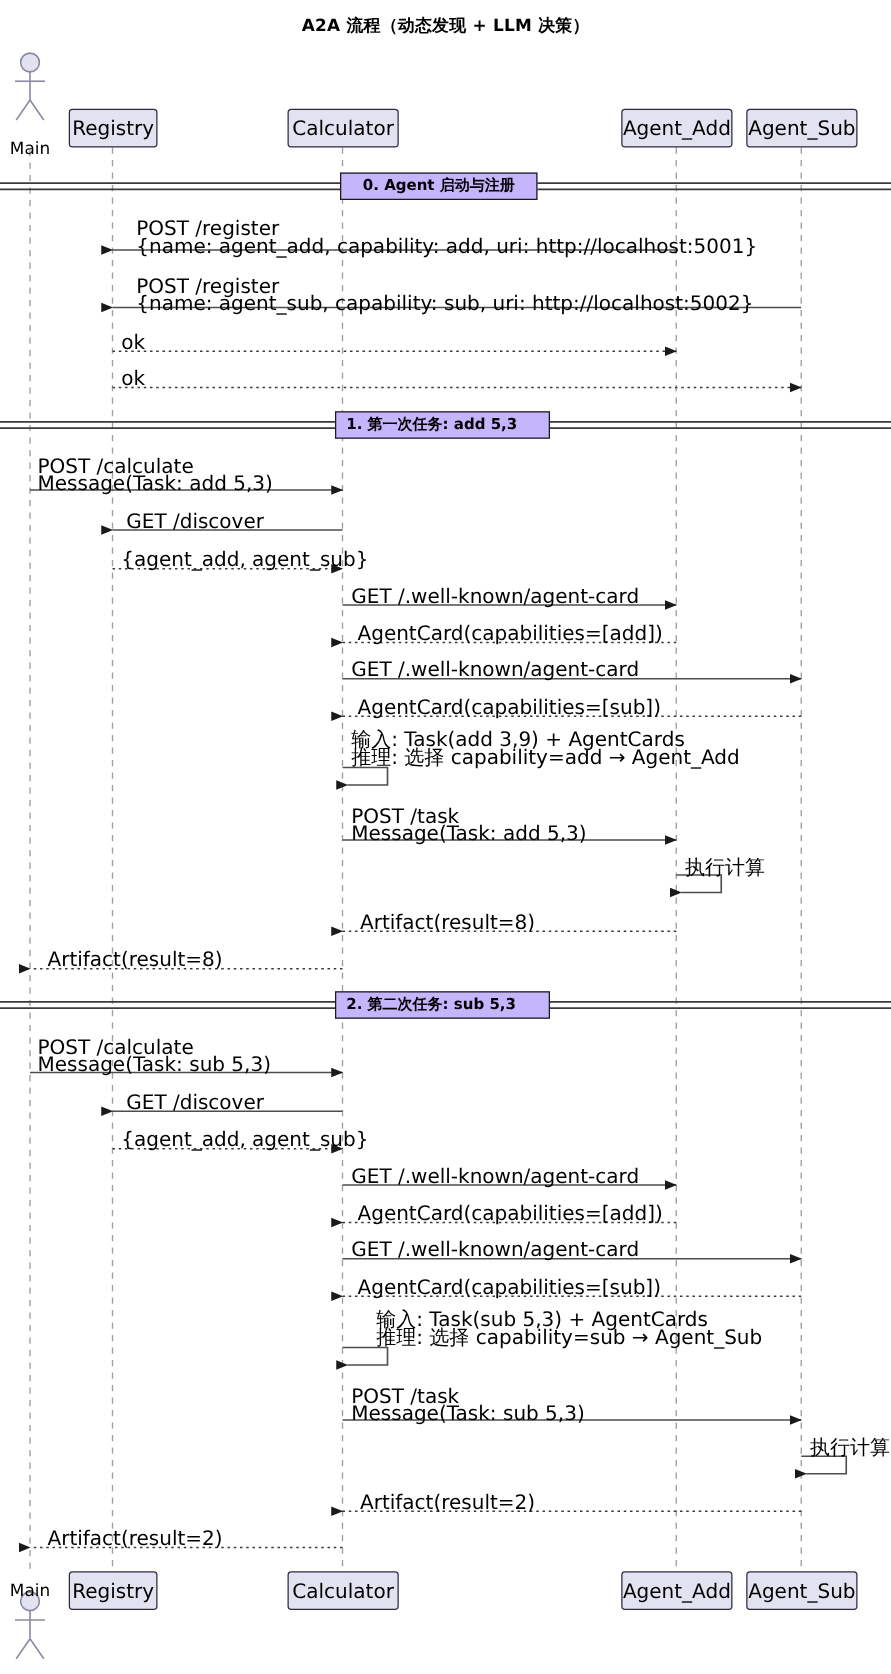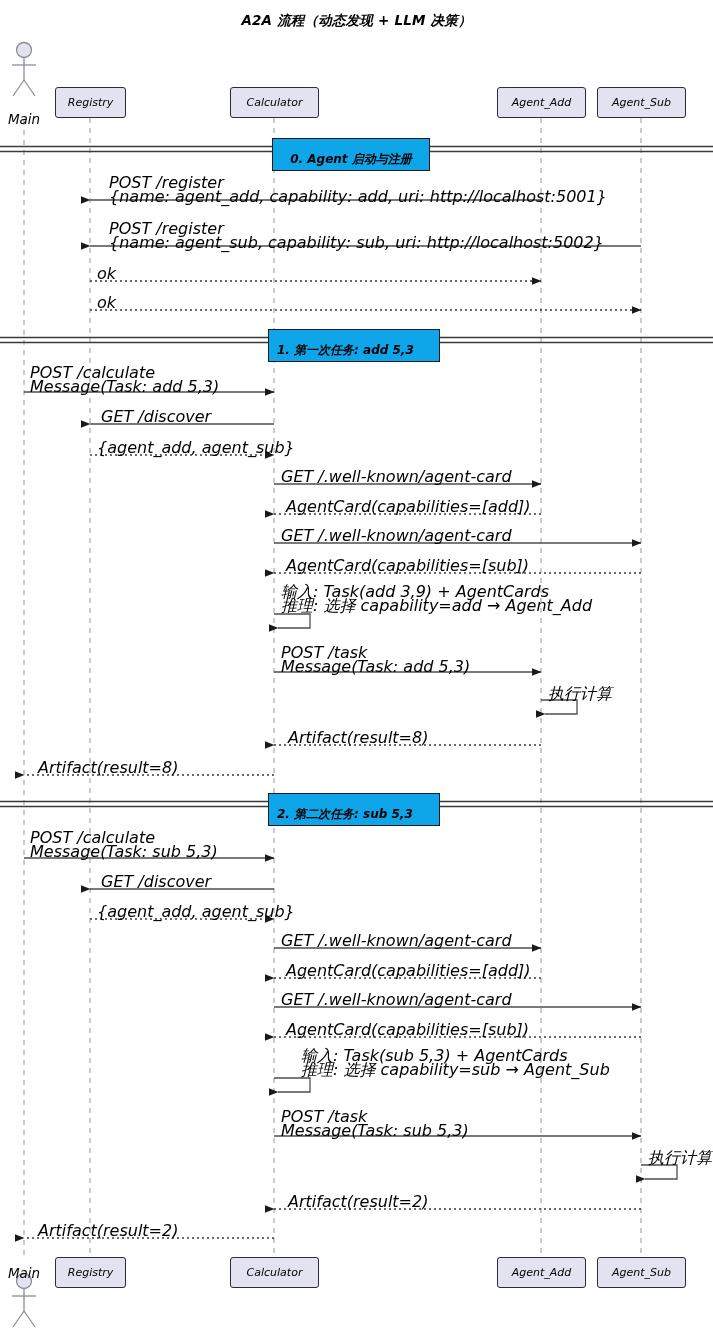--- a/index.html
+++ b/index.html
@@ -6,66 +6,65 @@
   body{
     font-family:"DejaVu Sans","Liberation Sans",sans-serif;
     -webkit-font-smoothing:antialiased;
   }
   #diagram{
     position:relative;
     width:713px;
     height:1339px;
     overflow:hidden;
     background:#ffffff;
-    font-style:italic;
   }
   #svg-layer{position:absolute;left:0;top:0;width:713px;height:1339px;}
 
   .title{
     position:absolute;
     left:0; top:12px; width:713px;
     text-align:center;
     font-size:13.5px;
     font-weight:bold;
     color:#000;
     letter-spacing:0.2px;
   }
 
   .pbox{
     position:absolute;
     box-sizing:border-box;
     background:#E2E2F0;
     border:1px solid #2B2B40;
     border-radius:3px;
-    font-size:11px;
+    font-size:16px;
     color:#000;
     text-align:center;
     line-height:1;
     display:flex;
     align-items:center;
     justify-content:center;
     white-space:nowrap;
   }
   .actor-label{
     position:absolute;
     font-size:13.5px;
     color:#000;
     text-align:center;
     white-space:nowrap;
   }
 
   .divider-label{
     position:absolute;
     box-sizing:border-box;
-    background:#0ea5e9;
+    background:#c4b5fd;
     border:1.6px solid #1A1A1A;
     font-size:12px;
     font-weight:bold;
     color:#000;
-    padding:14px 8px 4px 8px;
+    padding:3px 8px 4px 8px;
     white-space:nowrap;
     line-height:1.1;
   }
 
   .msg{
     position:absolute;
     font-size:16px;
     color:#000;
     white-space:pre;
     line-height:14px;

